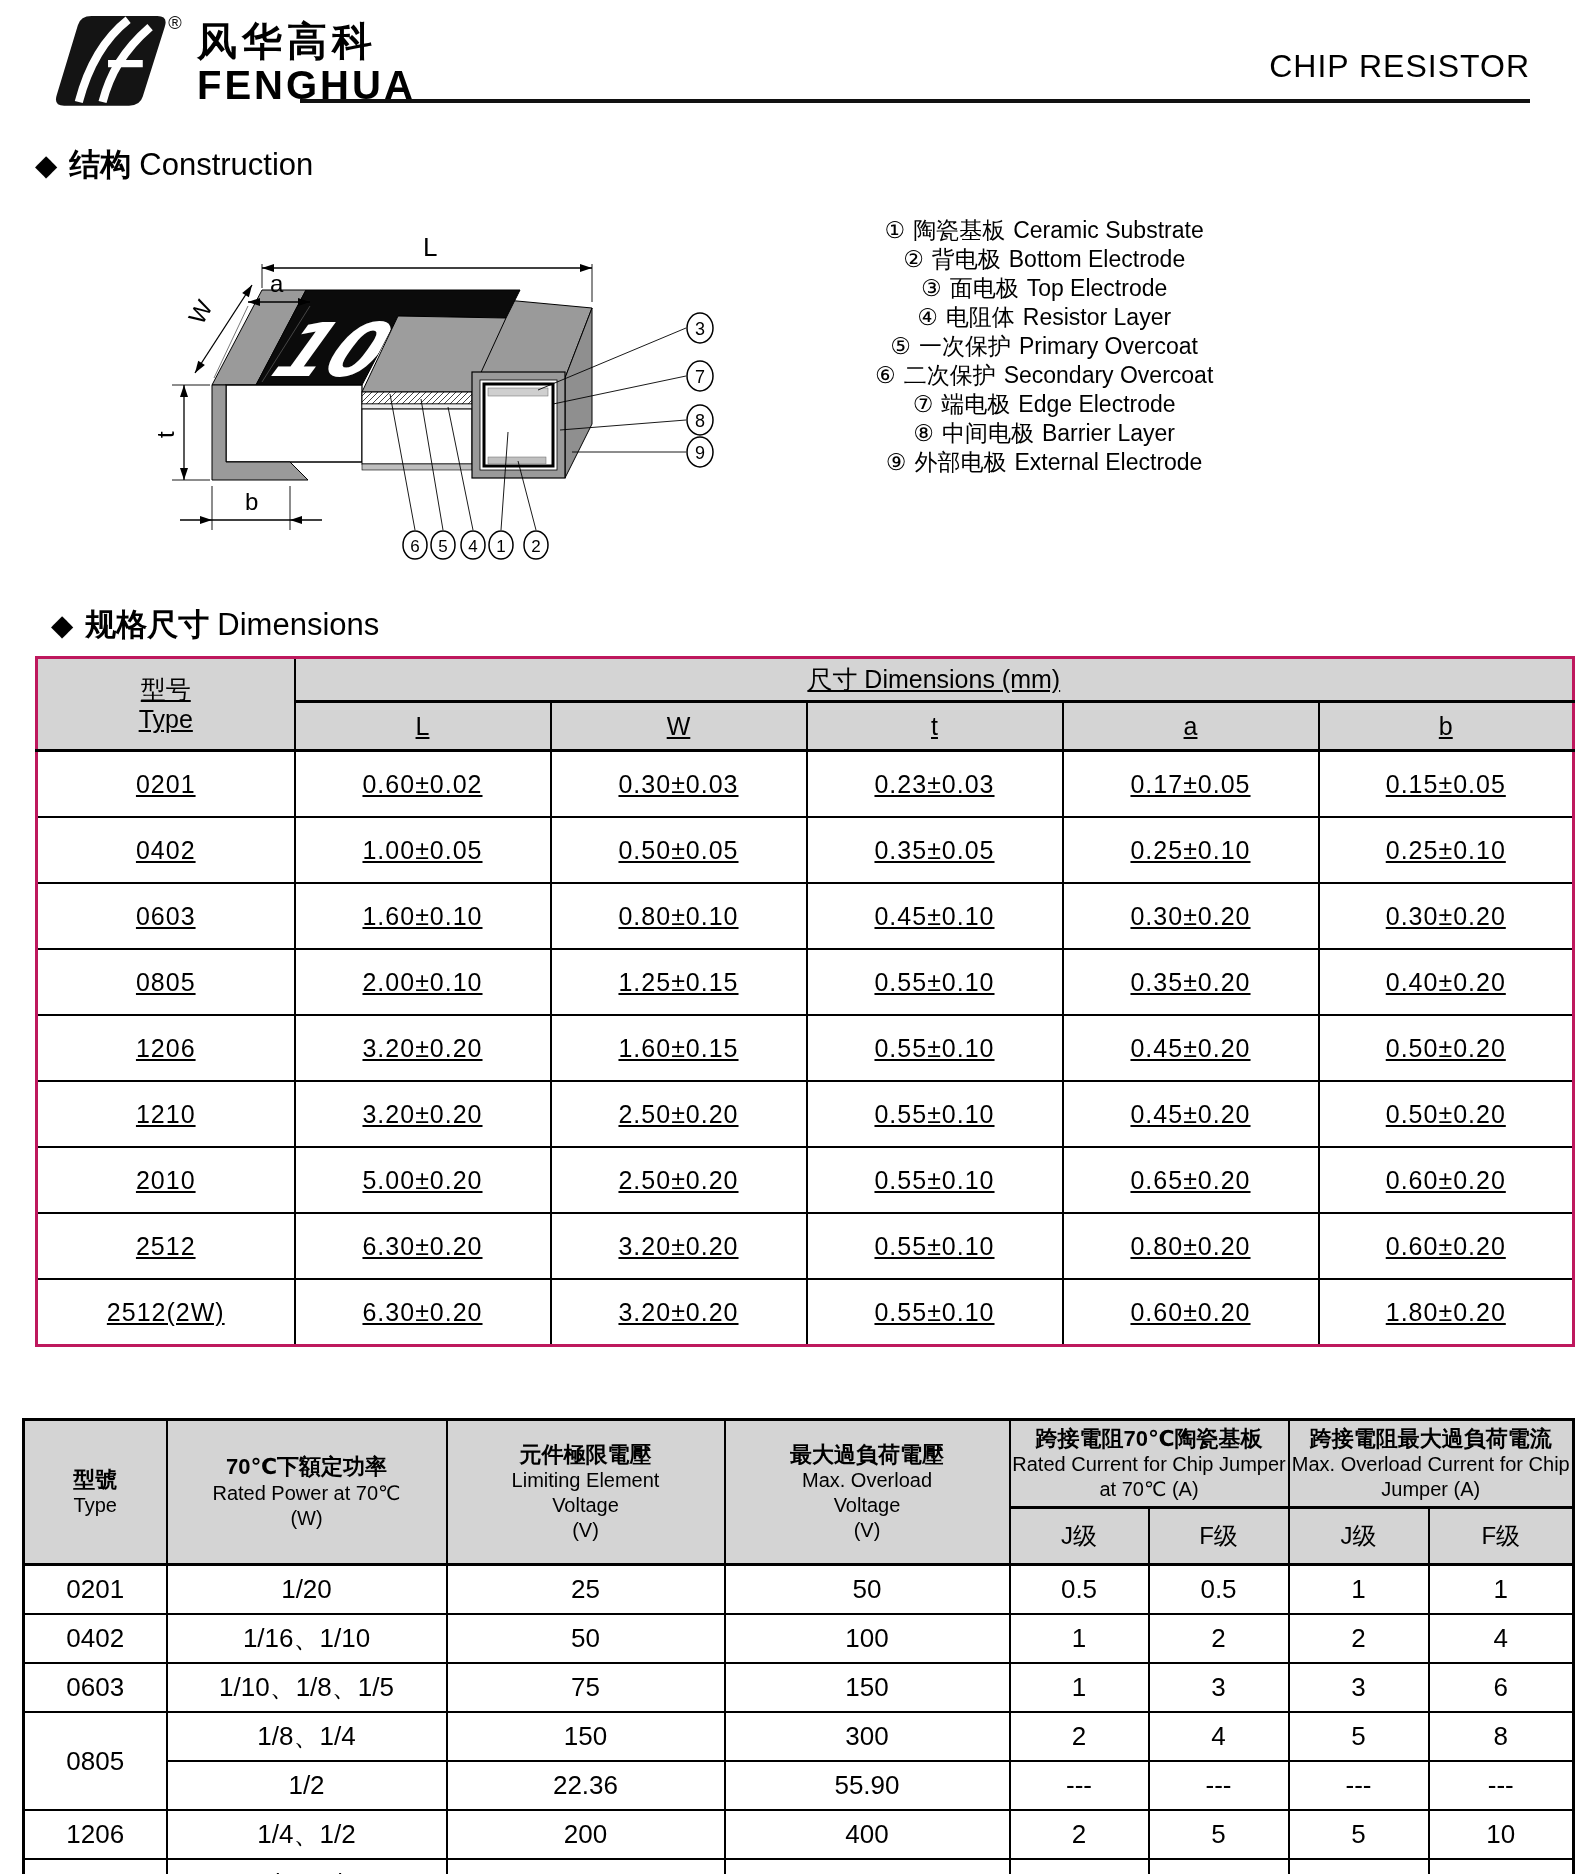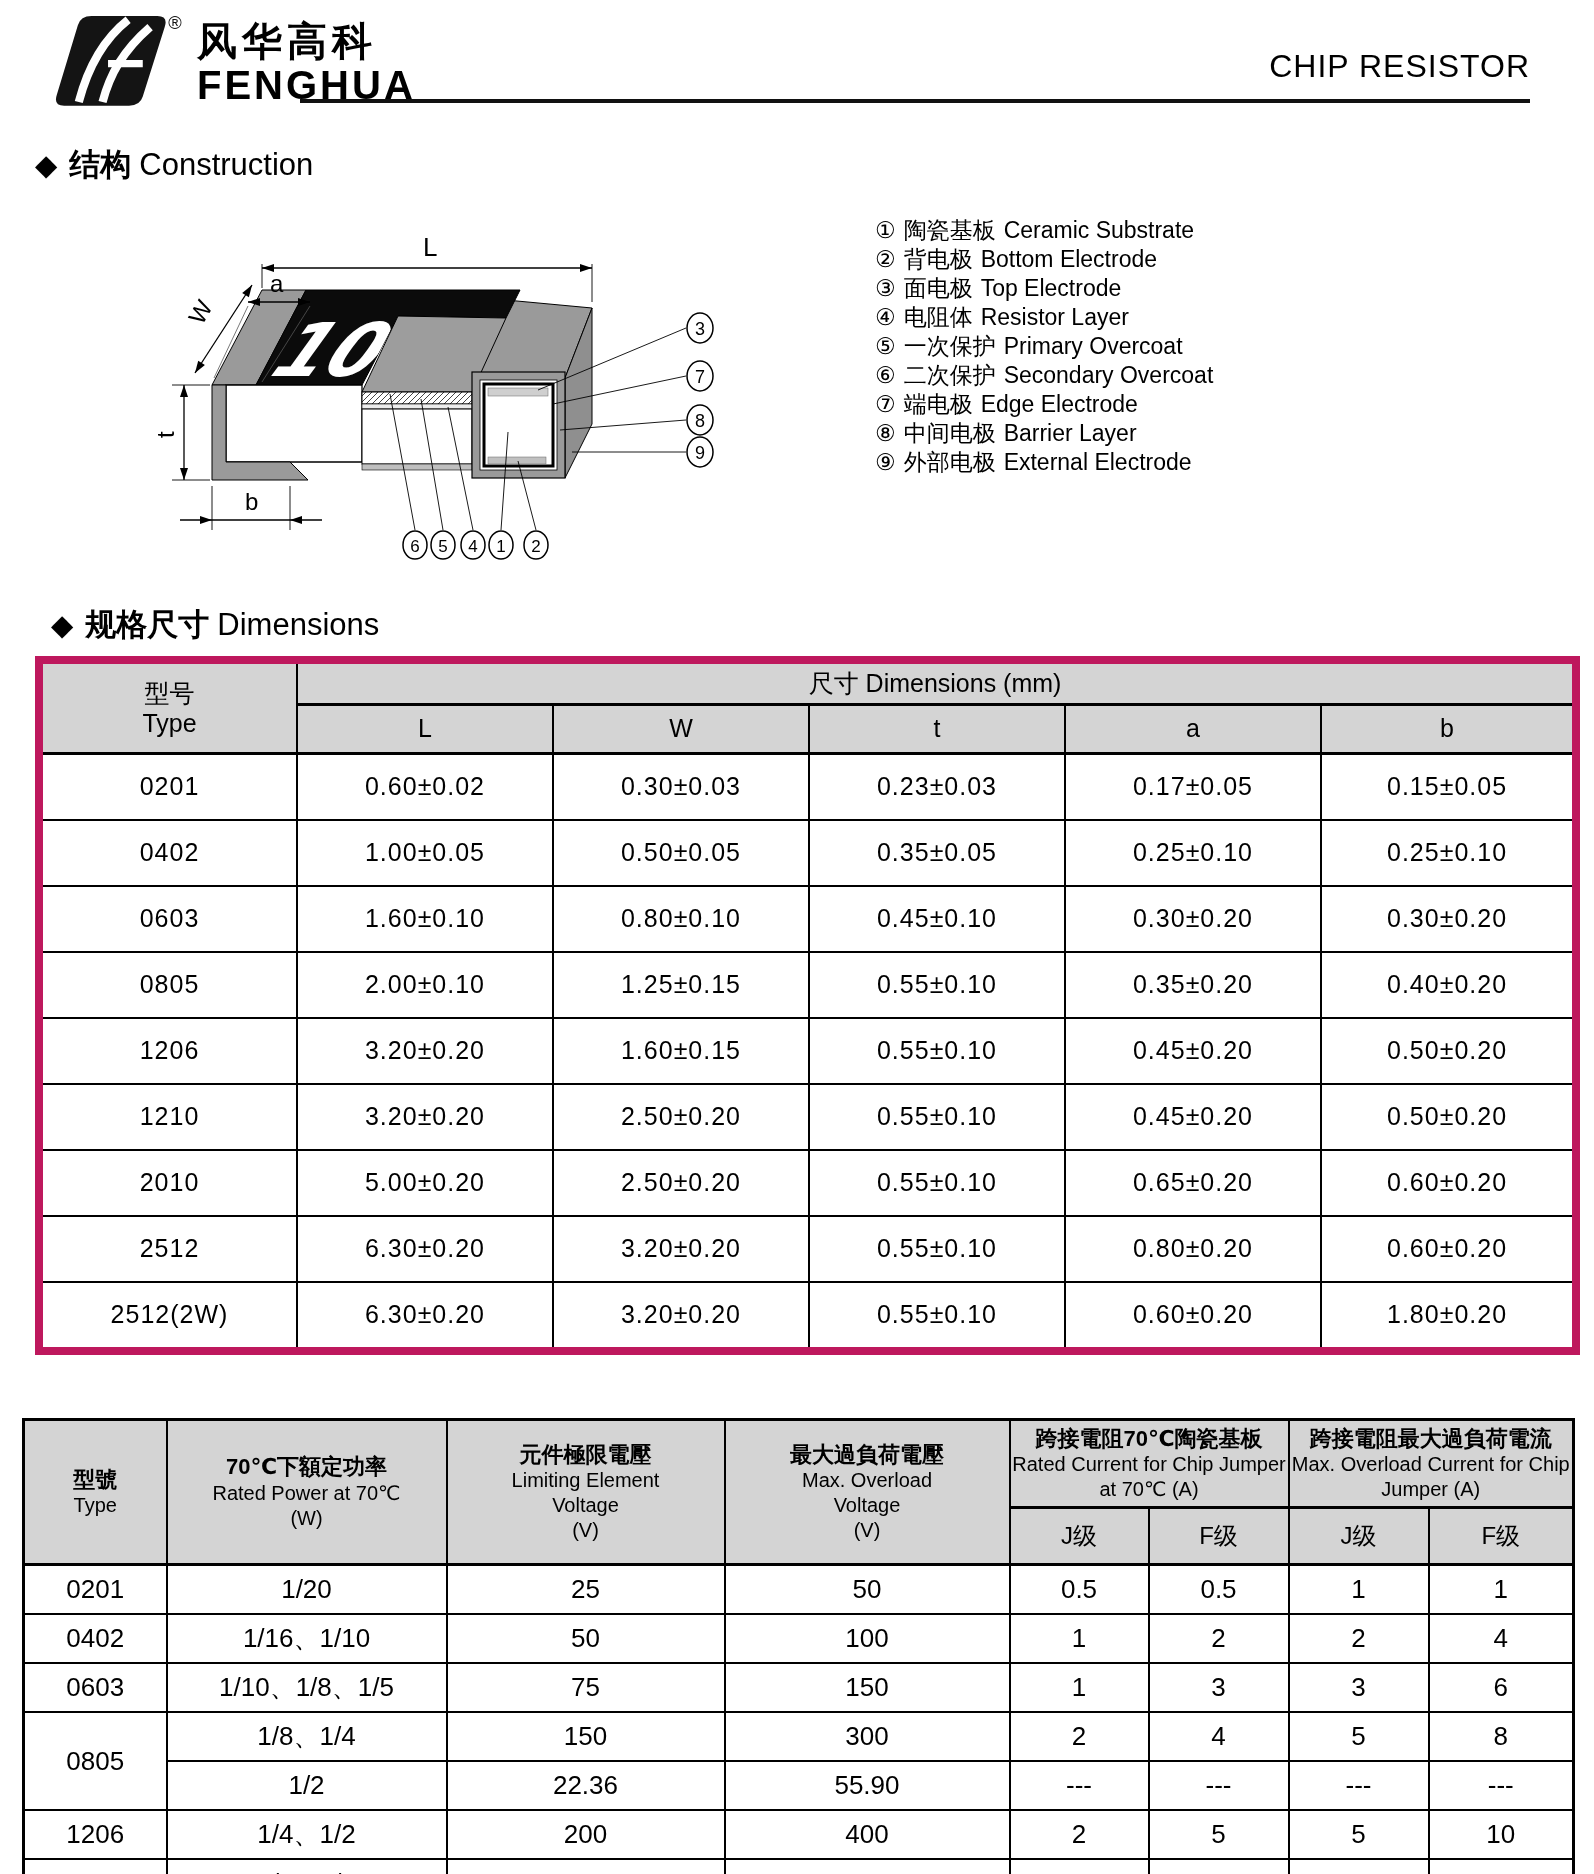--- a/index.html
+++ b/index.html
@@ -20,32 +20,32 @@
   .sec-title .dia{font-size:29px;margin-right:12px;}
   .sec-title .cn{font-weight:bold;}
   .sec-title .en{font-weight:400;margin-left:8px;}
   #sec1{left:35px;top:144px;}
   #sec2{left:51px;top:604px;}
   #sec3{left:22px;top:1436px;}
   #sec3 .dia{margin-right:2px;}
 
   
   #diagram{position:absolute;left:140px;top:180px;}
-  #legend{position:absolute;left:875px;top:216px;font-size:23px;line-height:29px;}
+  #legend{position:absolute;left:875px;top:216px;font-size:23px;line-height:29px;text-align:center;}
   #legend .li{white-space:nowrap;}
   #legend .num{margin-right:8px;}
   #legend .cn{margin-right:8px;}
 
   
   table{border-collapse:collapse;table-layout:fixed;}
   th,td{border:2px solid #000;text-align:center;vertical-align:middle;padding:0;}
   thead th{background:#d4d4d4;font-weight:normal;}
 
   
-  #dim-table{position:absolute;left:35px;top:656px;width:1537px;border:8px solid #be185d;}
+  #dim-table{position:absolute;left:35px;top:656px;width:1537px;border:3px solid #be185d;text-decoration:underline;}
   #dim-table th{font-size:25px;}
   #dim-table .grp{height:44px;}
   #dim-table .colhdr th{height:46px;border-top:2px solid #000;}
   #dim-table thead th{border-bottom:3px solid #000;}
   #dim-table td{height:64px;font-size:25px;letter-spacing:1px;}
   #dim-table .typehdr div{line-height:1.2;}
 
   
   #rt-table{position:absolute;left:22px;top:1418px;width:1550px;border:3px solid #000;}
   #rt-table th{line-height:1.25;}

